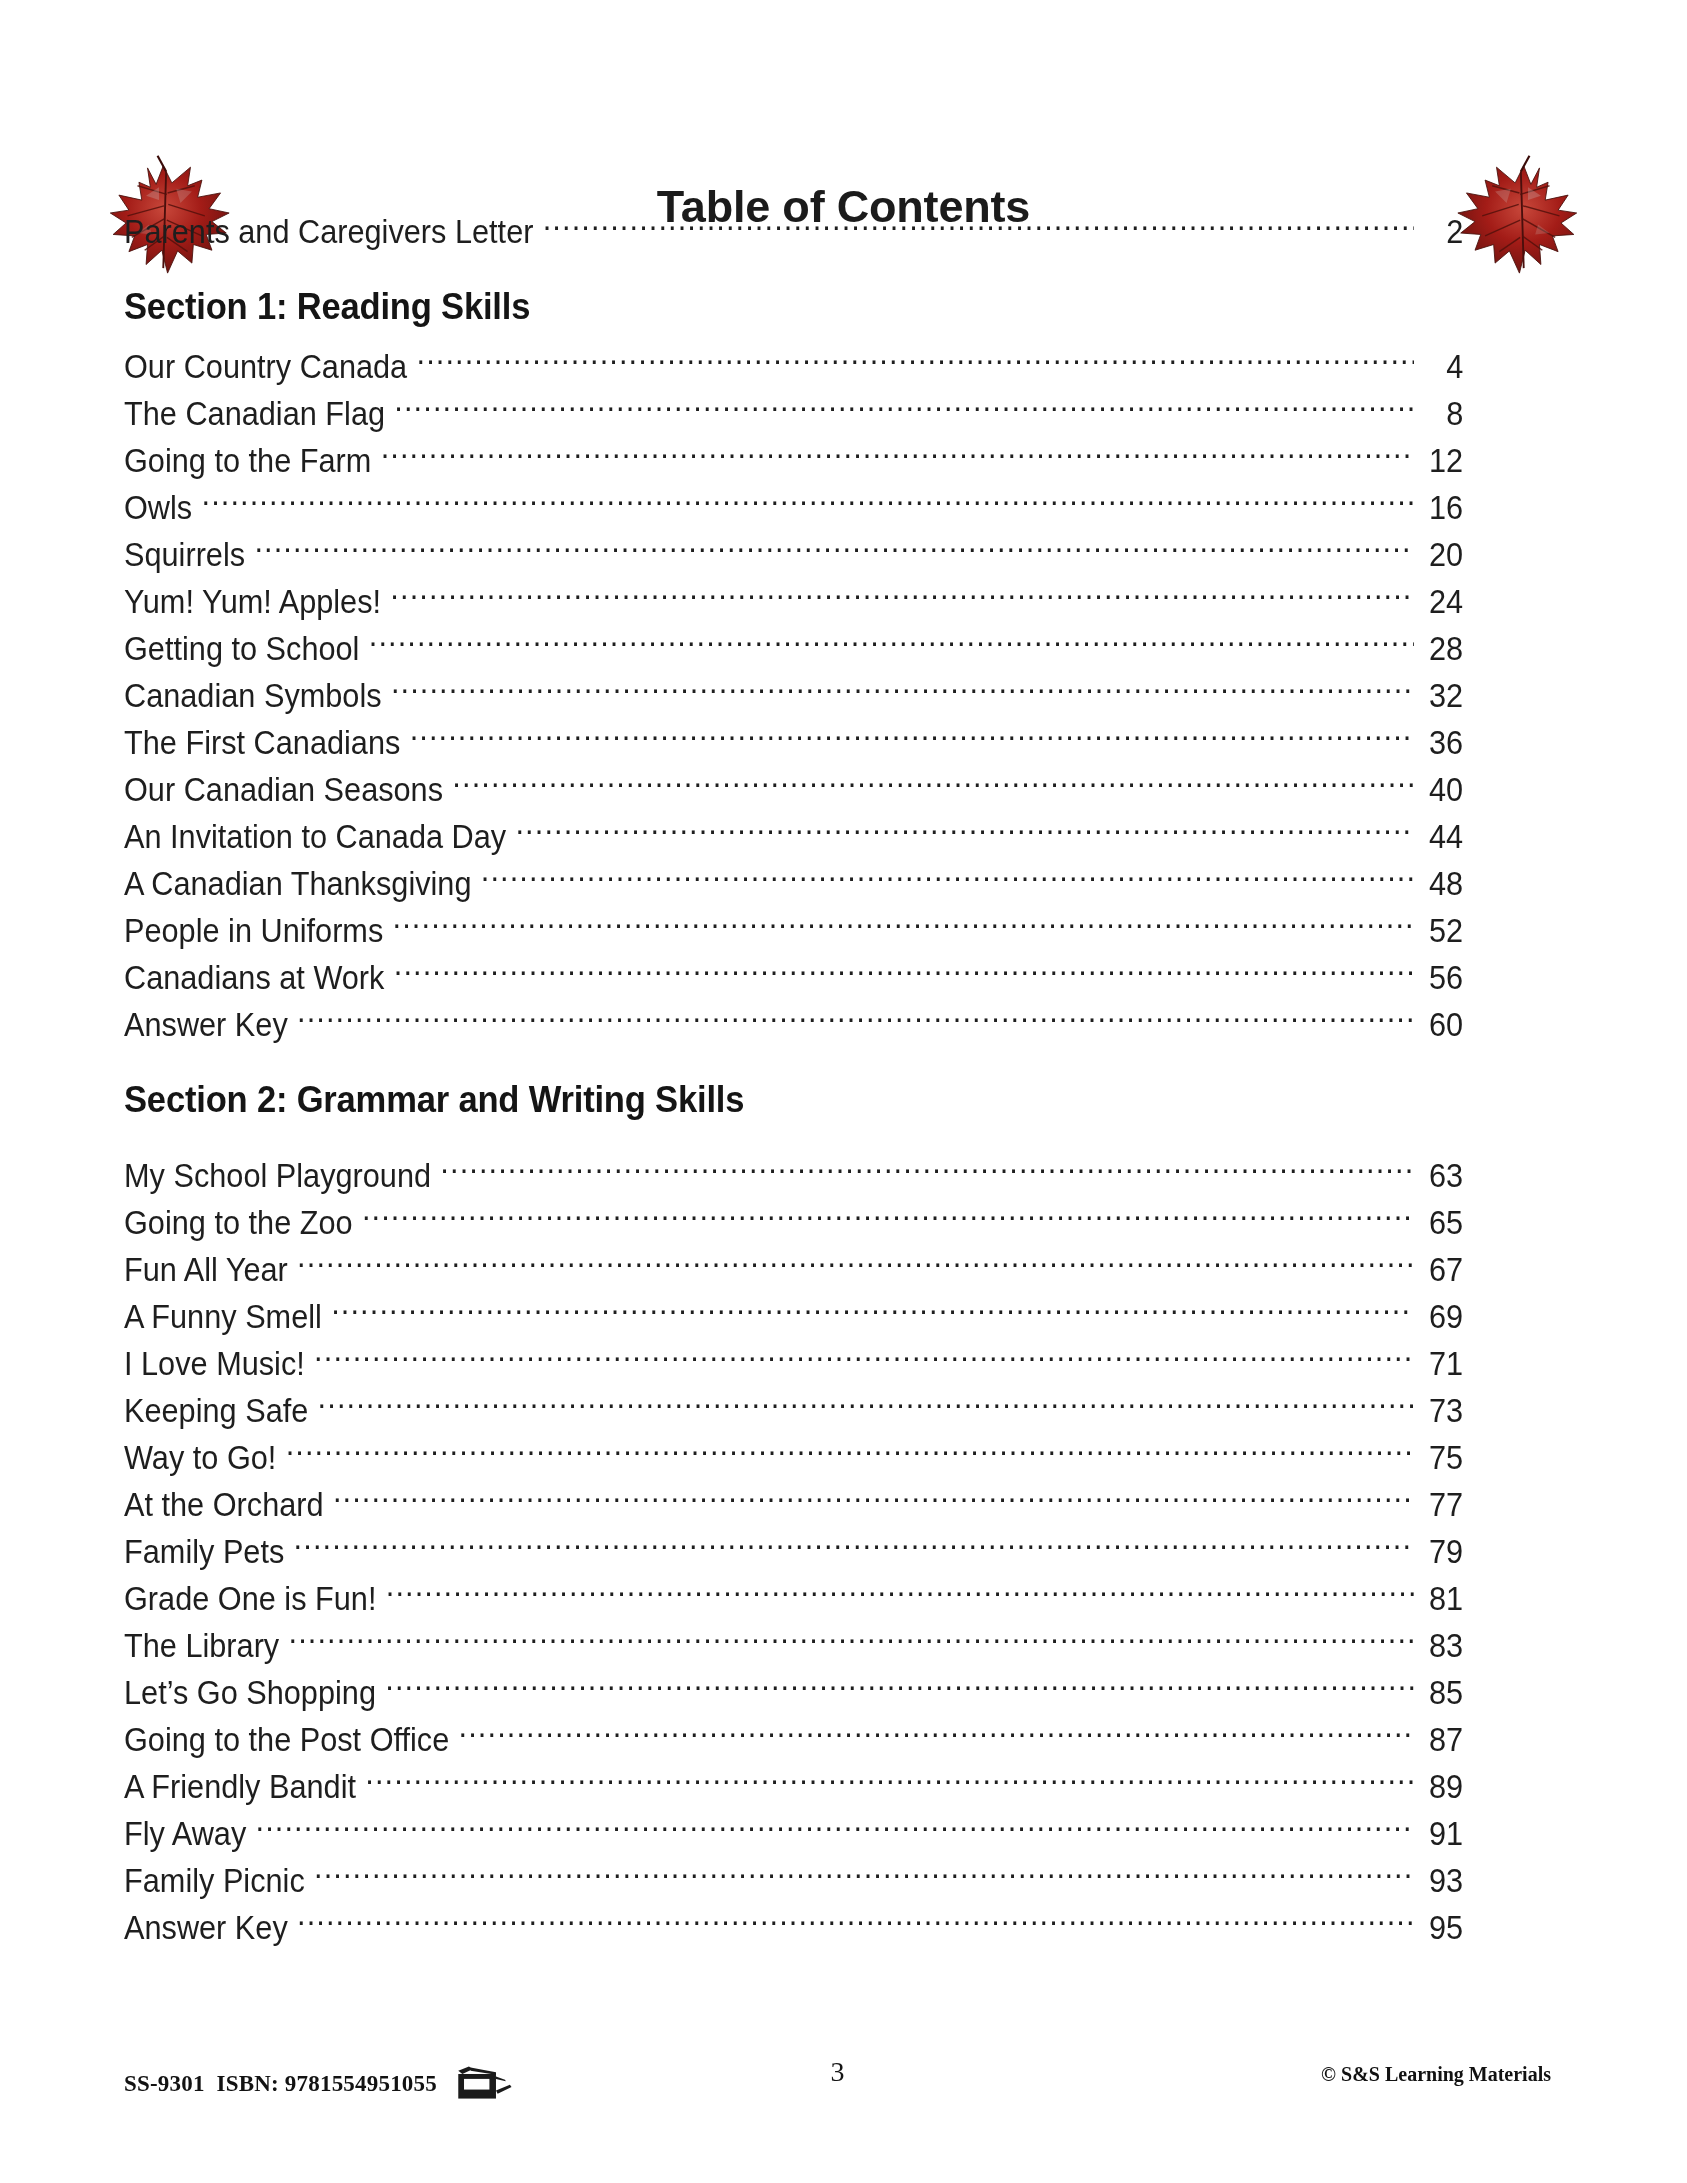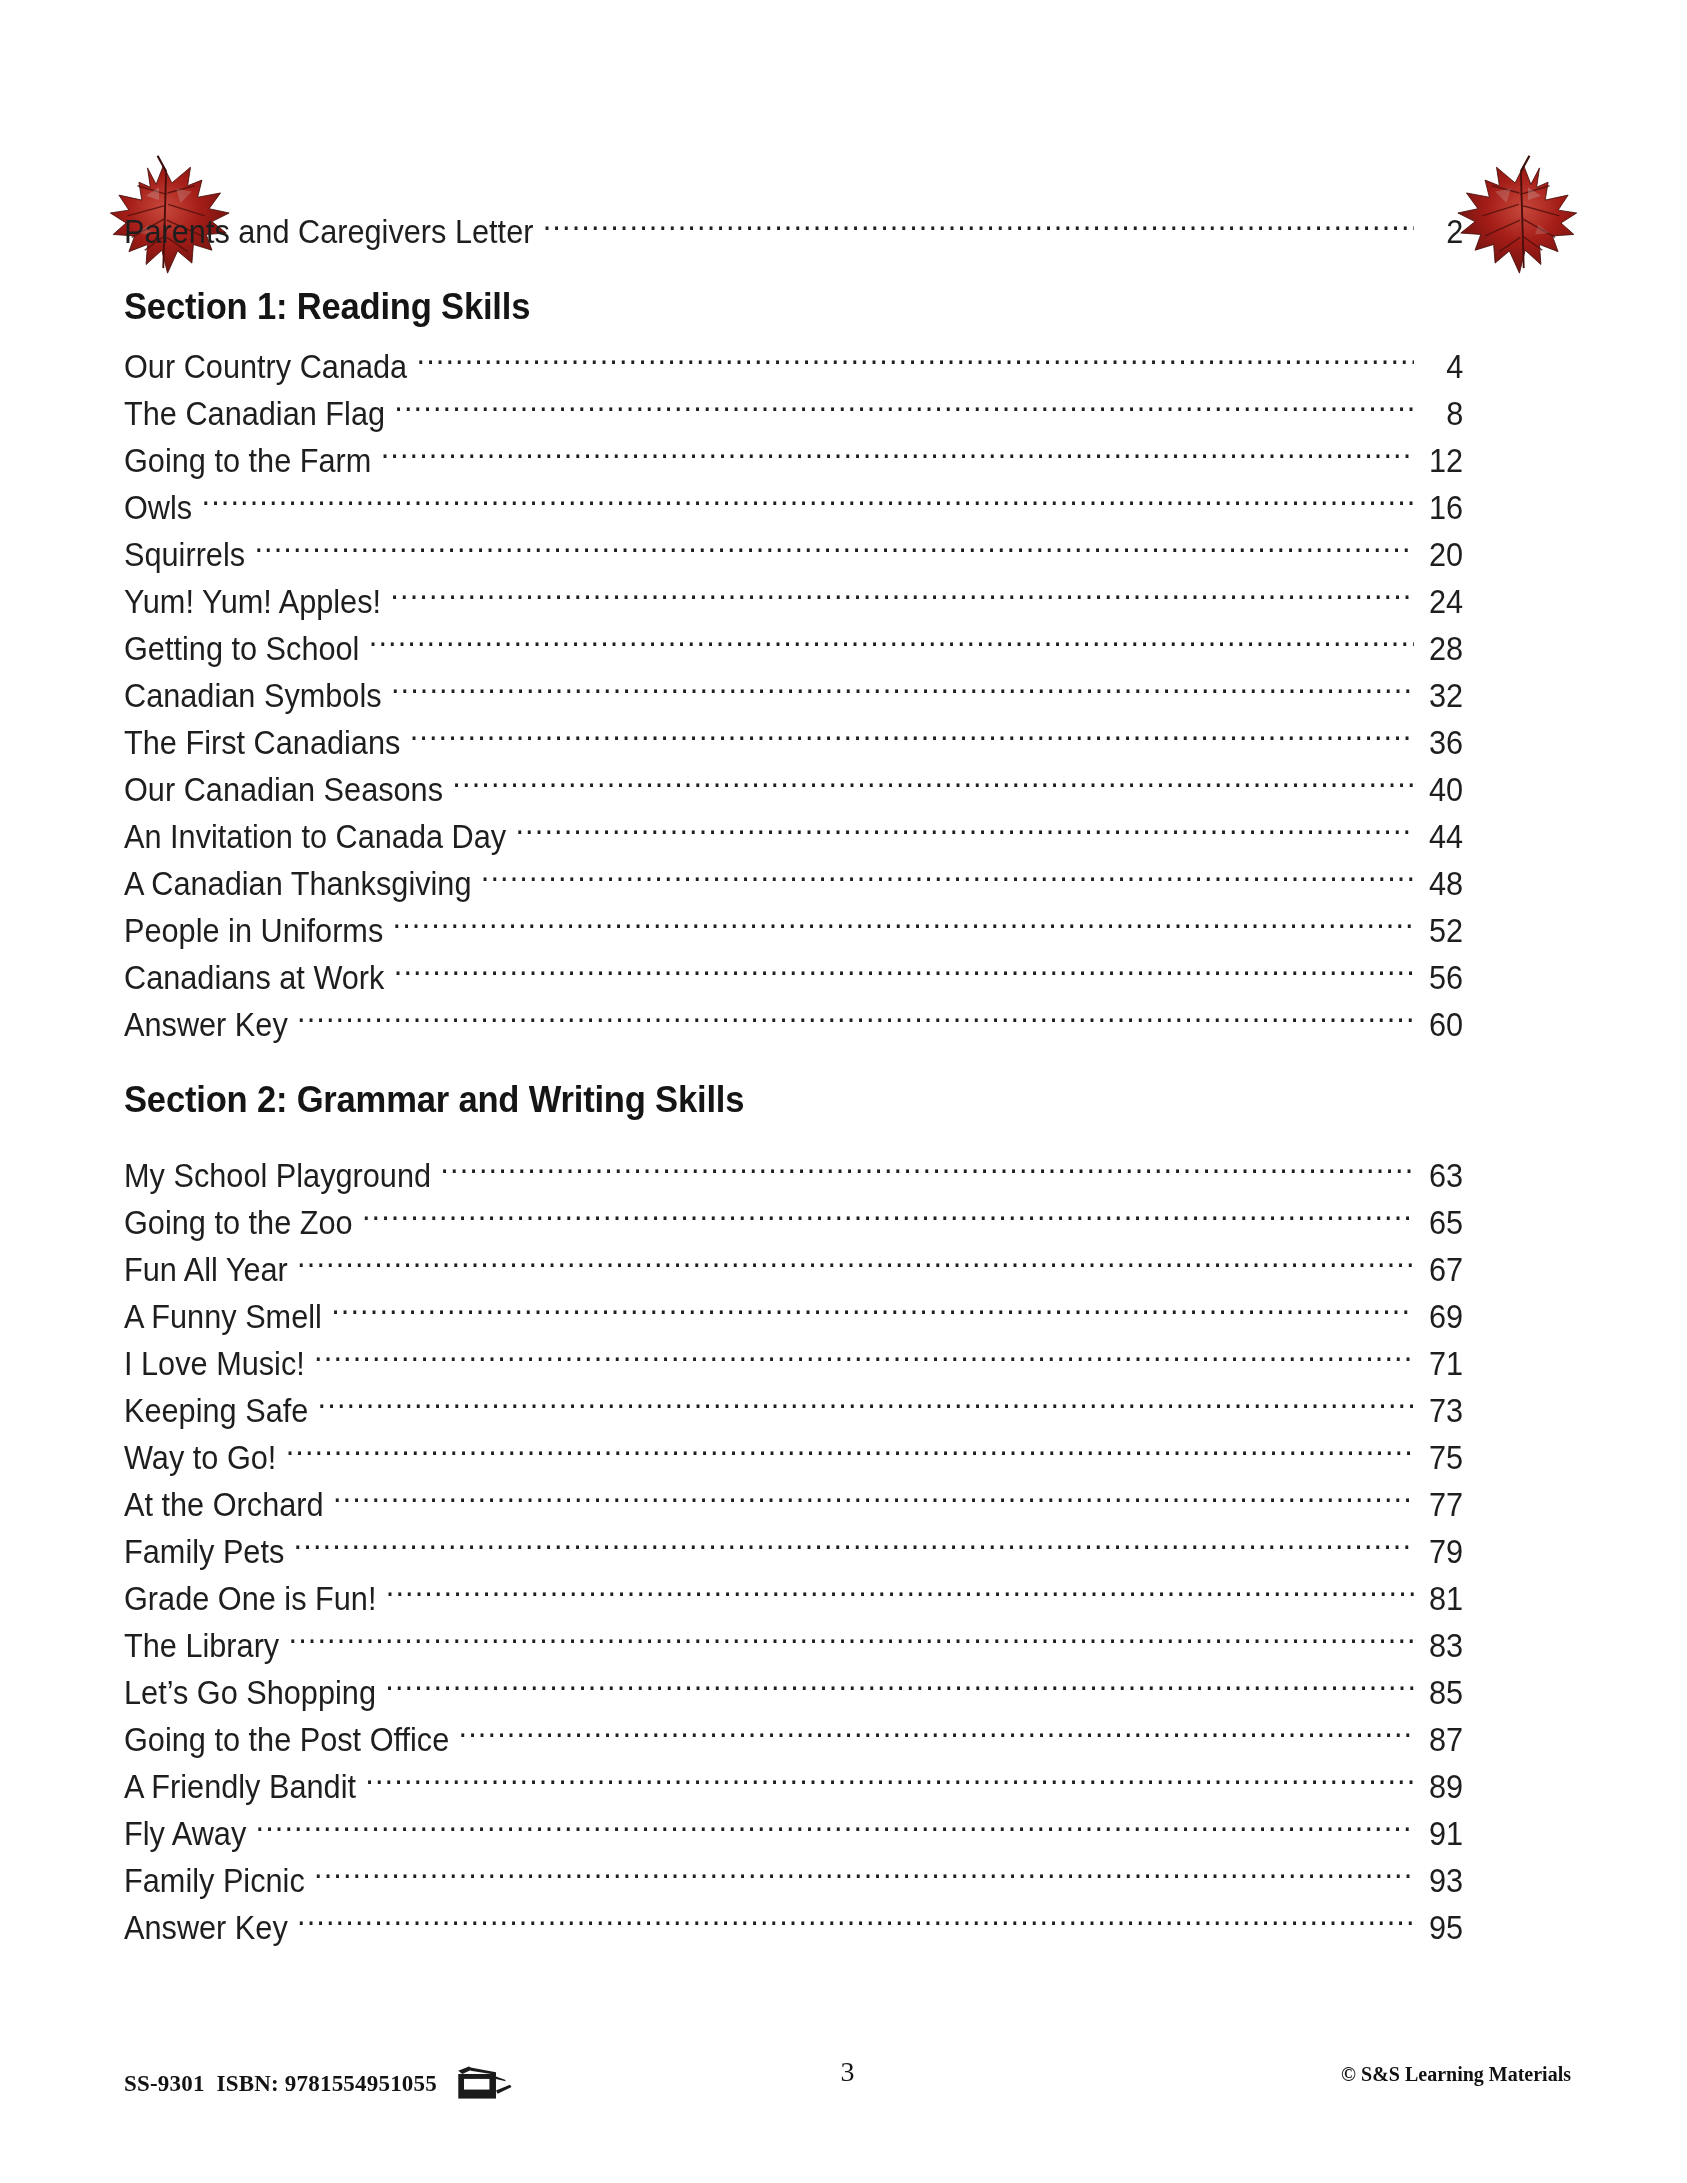--- a/index.html
+++ b/index.html
@@ -112,21 +112,21 @@
     margin: 0;
     padding: 0;
     transform: scaleX(0.96);
     transform-origin: left center;
   }
 
   
   .footer {
     position: absolute;
     left: 124px;
-    right: 116px;
+    right: 136px;
     bottom: 78px;
     height: 49px;
   }
   .footer-left {
     position: absolute;
     left: 0;
     top: 6.6px;
     display: flex;
     align-items: center;
     gap: 18px;
@@ -184,20 +184,21 @@
         <path d="M96 30 L92 165" stroke="#4a0f0c" stroke-width="2.6" fill="none"></path>
         <path d="M93 78 L42 92 M94 96 L48 122 M97 62 L56 50 M99 76 L150 92
                  M97 98 L146 120 M98 60 L136 50 M94 120 L66 140 M97 122 L126 142" stroke="#55100c" stroke-width="2" fill="none" opacity="0.85"></path>
         <path d="M96 30 L84 8" stroke="#3a0c09" stroke-width="3" fill="none"></path>
         <path d="M86 52 L68 64 L86 70 Z" fill="#c9a7a2" opacity="0.35"></path>
         <path d="M110 54 L132 58 L116 74 Z" fill="#c9a7a2" opacity="0.3"></path>
         <path d="M72 104 L56 116 L76 118 Z" fill="#c9a7a2" opacity="0.25"></path>
       </svg>
     </div>
 
+    <div class="page-title">Table of Contents</div>
 
     <div class="leaf leaf-right">
       <svg viewBox="0 0 200 190" width="144" height="136" xmlns="http://www.w3.org/2000/svg">
         <defs>
           <radialGradient id="lg2" cx="45%" cy="40%" r="70%">
             <stop offset="0%" stop-color="#c8483b"></stop>
             <stop offset="45%" stop-color="#a31c17"></stop>
             <stop offset="100%" stop-color="#5e100d"></stop>
           </radialGradient>
         </defs>

